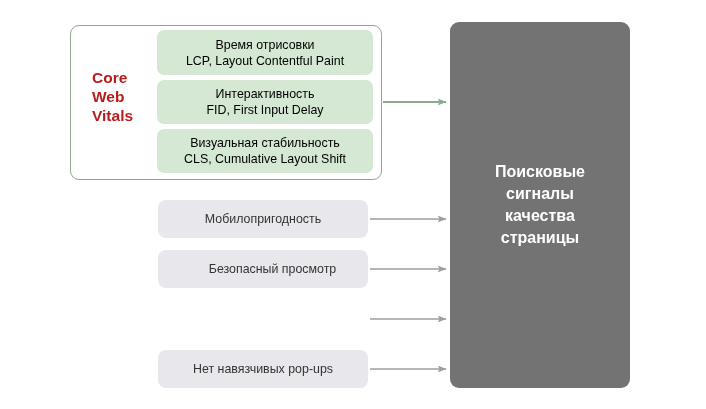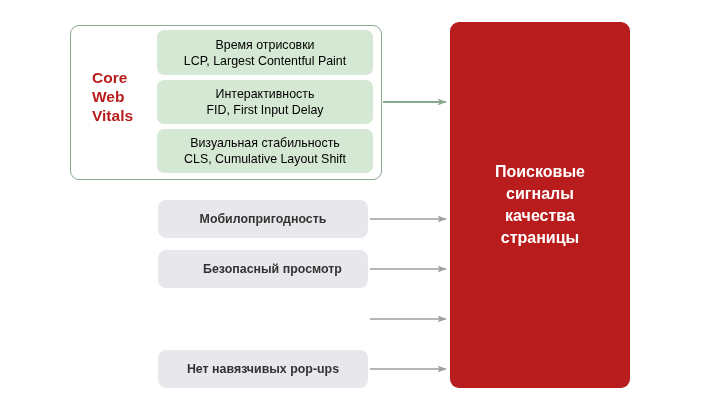--- a/index.html
+++ b/index.html
@@ -74,35 +74,34 @@
     height: 38px;
     background: #e8e8ec;
     border-radius: 8px;
     box-sizing: border-box;
     display: flex;
     align-items: center;
     justify-content: center;
     color: #333333;
     font-size: 12.4px;
     text-align: center;
-    font-weight: bold;
   }
   .sb-0 { top: 200px; }
   .sb-1 { top: 250px; padding-left: 19px; }
   .sb-2 { top: 300px; }
   .sb-3 { top: 350px; }
 
   
   .blue-panel {
     position: absolute;
     left: 450px;
     top: 22px;
     width: 180px;
     height: 366px;
-    background: #b91c1c;
+    background: #737373;
     border-radius: 9px;
     box-sizing: border-box;
     display: flex;
     align-items: center;
     justify-content: center;
   }
   .blue-panel-text {
     color: #ffffff;
     font-size: 16px;
     font-weight: bold;
@@ -129,21 +128,21 @@
   <div class="cwv-container"></div>
 
   <div class="cwv-label">
     <span>Core</span><br>
     <span>Web</span><br>
     <span>Vitals</span>
   </div>
 
   <div class="green-box gb-0">
     <span class="line1">Время отрисовки</span>
-    <span class="line2">LCP, Largest Contentful Paint</span>
+    <span class="line2">LCP, Layout Contentful Paint</span>
   </div>
   <div class="green-box gb-2">
     <span class="line1">Визуальная стабильность</span>
     <span class="line2">CLS, Cumulative Layout Shift</span>
   </div>
   <div class="green-box gb-1">
     <span class="line1">Интерактивность</span>
     <span class="line2">FID, First Input Delay</span>
   </div>
 

